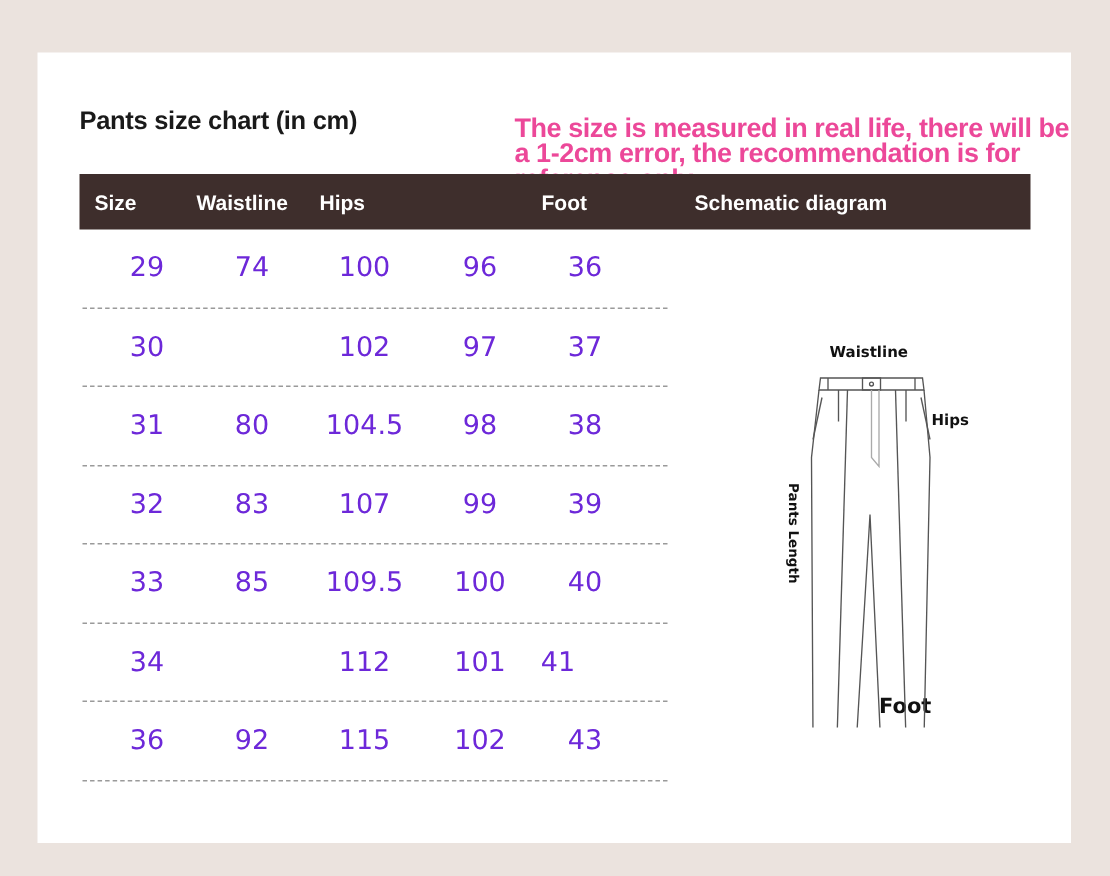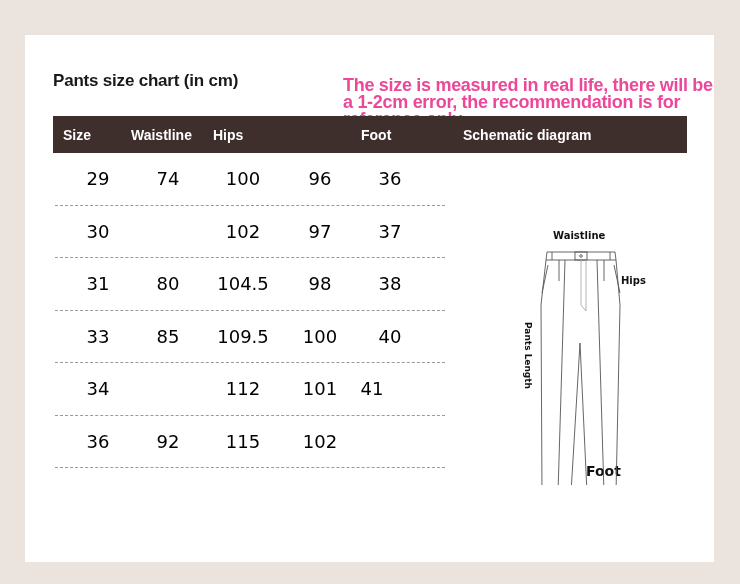--- a/index.html
+++ b/index.html
@@ -22,21 +22,21 @@
   .headbar {
     position:absolute; left:28px; top:81px; width:634px; height:37px; background:#3e2e2c;
     color:#ffffff; font-weight:bold;
   }
   .hcell { position:absolute; top:0; height:37px; display:flex; align-items:center; justify-content:flex-start; text-align:center; }
   .hcell span { font-size:14px; }
   .hcell.small span { font-size:10px; line-height:12px; letter-spacing:0.3px; }
   .rows { position:absolute; left:30px; top:118px; width:390px; }
   .row { position:relative; height:51.5px; border-bottom:1px dashed #9a9a9a; }
   .cell { position:absolute; top:0; height:51.5px; display:flex; align-items:center; justify-content:center;
-    font-size:18px; color:#000000; font-family:"DejaVu Sans", sans-serif; }
+    font-size:18px; color:#6d28d9; font-family:"DejaVu Sans", sans-serif; }
   .diagram { position:absolute; left:495px; top:190px; width:140px; height:260px; }
   .lbl { position:absolute; font-weight:bold; color:#111; font-family:"DejaVu Sans", sans-serif; }
 </style>
 </head>
 <body>
 
 <div class="card">
   <div class="title">Pants size chart (in cm)</div>
   <div class="note">The size is measured in real life, there will be a 1-2cm error, the recommendation is for reference only</div>
 
@@ -73,37 +73,45 @@
       <div class="cell" style="left:310px;width:50px;">37</div>
     </div>
     <div class="row">
       <div class="cell" style="left:18px;width:50px;">31</div>
       <div class="cell" style="left:88px;width:50px;">80</div>
       <div class="cell" style="left:158px;width:60px;">104.5</div>
       <div class="cell" style="left:240px;width:50px;">98</div>
       <div class="cell" style="left:310px;width:50px;">38</div>
     </div>
     <div class="row">
+      <div class="cell" style="left:18px;width:50px;">32</div>
+      <div class="cell" style="left:88px;width:50px;">83</div>
+      <div class="cell" style="left:158px;width:60px;">107</div>
+      <div class="cell" style="left:240px;width:50px;">99</div>
+      <div class="cell" style="left:310px;width:50px;">39</div>
+    </div>
+    <div class="row">
       <div class="cell" style="left:18px;width:50px;">33</div>
       <div class="cell" style="left:88px;width:50px;">85</div>
       <div class="cell" style="left:158px;width:60px;">109.5</div>
       <div class="cell" style="left:240px;width:50px;">100</div>
       <div class="cell" style="left:310px;width:50px;">40</div>
     </div>
     <div class="row">
       <div class="cell" style="left:18px;width:50px;">34</div>
       <div class="cell" style="left:158px;width:60px;">112</div>
       <div class="cell" style="left:240px;width:50px;">101</div>
       <div class="cell" style="left:292px;width:50px;">41</div>
     </div>
     <div class="row">
       <div class="cell" style="left:18px;width:50px;">36</div>
       <div class="cell" style="left:88px;width:50px;">92</div>
       <div class="cell" style="left:158px;width:60px;">115</div>
       <div class="cell" style="left:240px;width:50px;">102</div>
+      <div class="cell" style="left:310px;width:50px;">43</div>
     </div>
   </div>
 
   <div class="diagram">
     <div class="lbl" style="left:33px;top:5px;font-size:10px;">Waistline</div>
     <div class="lbl" style="left:101px;top:50px;font-size:10px;">Hips</div>
     <div class="lbl" style="left:3px;top:97px;font-size:9px;writing-mode:vertical-rl;">Pants Length</div>
     <div class="lbl" style="left:66px;top:238px;font-size:14px;">Foot</div>
 
     <svg width="140" height="260" viewBox="0 0 140 260" style="position:absolute;left:0;top:0;">

